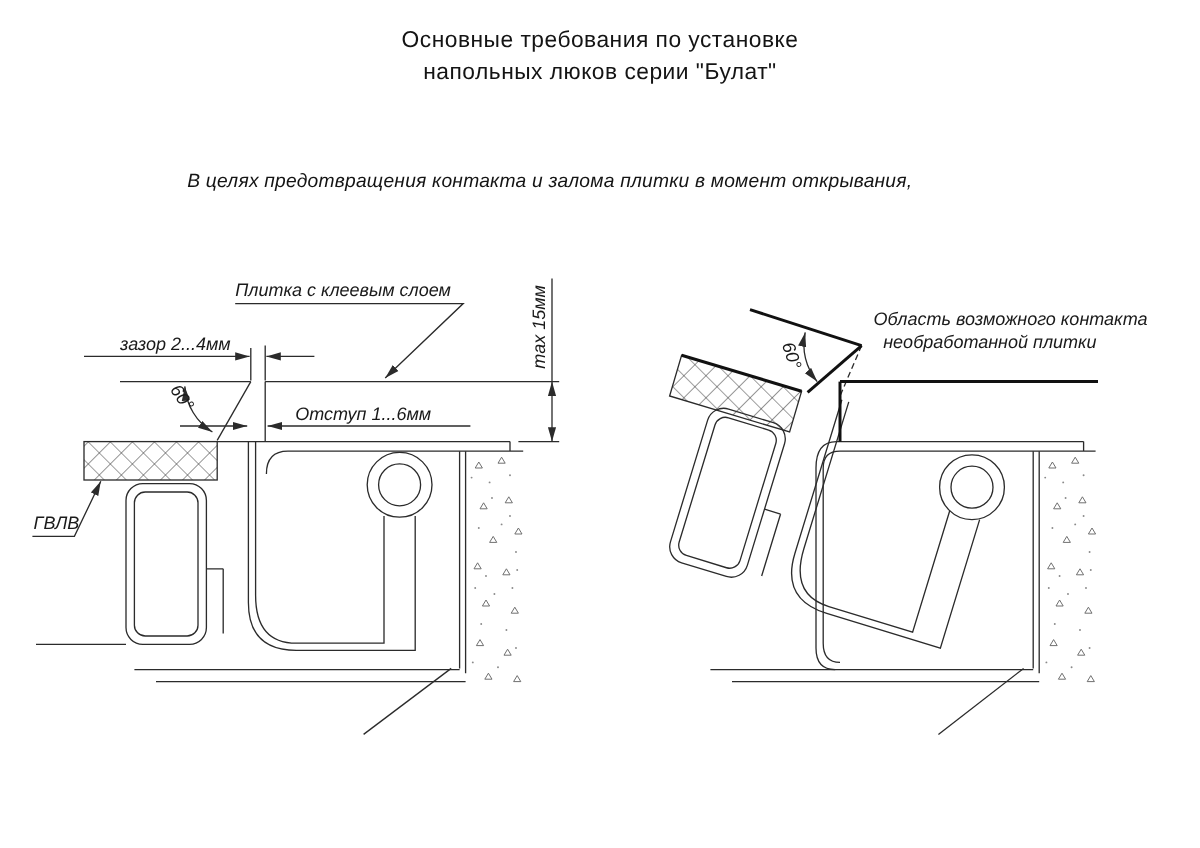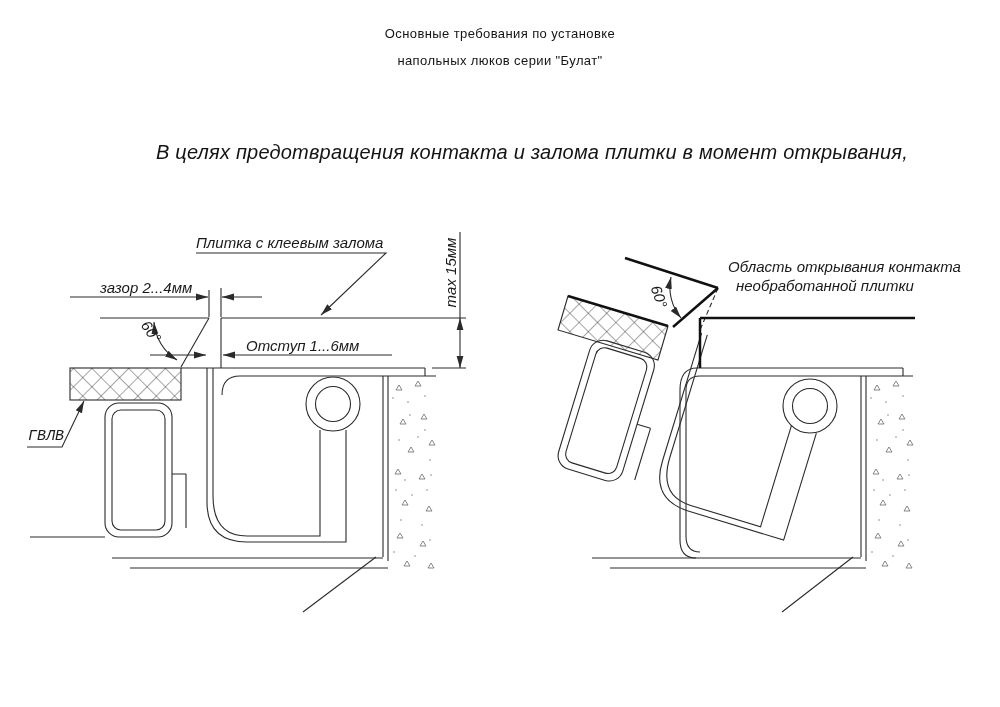--- a/index.html
+++ b/index.html
@@ -1,22 +1,22 @@
 <!DOCTYPE html>
 <html><head>
 <meta charset="utf-8">
 <style>
   html,body{margin:0;padding:0;background:#ffffff;}
   #stage{position:relative;width:1000px;height:707px;background:#fff;overflow:hidden;
          font-family:"Liberation Sans",sans-serif;color:#1a1a1a;}
   #drawing{position:absolute;left:0;top:0;}
   .lbl{position:absolute;font-style:italic;font-size:15px;white-space:nowrap;color:#1a1a1a;}
   .title{position:absolute;left:0;top:20px;width:100%;text-align:center;
-         font-size:13px;font-style:normal;letter-spacing:.4px;line-height:27px;color:#141414;}
-  .note{position:absolute;left:156px;top:141px;font-size:20px;font-style:italic;
+         font-size:19px;font-style:normal;letter-spacing:.4px;line-height:27px;color:#141414;}
+  .note{position:absolute;left:156px;top:141px;font-size:16px;font-style:italic;
         line-height:22px;letter-spacing:.2px;color:#141414;}
   .rot{transform-origin:center center;}
 </style>
 </head>
 <body>
 
 <div id="stage">
 
   <svg id="drawing" width="1000" height="707" viewBox="0 0 1000 707">
     <defs>
@@ -186,30 +186,30 @@
 
   <div class="title">
     <div>Основные требования по установке</div>
     <div>напольных люков серии "Булат"</div>
   </div>
 
   <div class="note">
     <div>В целях предотвращения контакта и залома плитки в момент открывания,</div>
   </div>
 
-  <div class="lbl" style="left:196px;top:234px;">Плитка с клеевым залома</div>
+  <div class="lbl" style="left:196px;top:234px;">Плитка с клеевым слоем</div>
 
   <div class="lbl" style="left:100px;top:279px;">зазор 2...4мм</div>
 
   <div class="lbl" style="left:246px;top:337px;">Отступ 1...6мм</div>
 
   <div class="lbl rot" style="left:405px;top:264px;width:90px;text-align:center;transform:rotate(-90deg);">max 15мм</div>
 
   <div class="lbl rot" style="left:140px;top:323px;transform:rotate(55deg);">60°</div>
 
-  <div class="lbl" style="left:28px;top:428px;font-family:Liberation Mono, monospace;">ГВЛВ</div>
+  <div class="lbl" style="left:28px;top:428px;">ГВЛВ</div>
 
   <div class="lbl rot" style="left:648px;top:288px;transform:rotate(72deg);">60°</div>
 
-  <div class="lbl" style="left:728px;top:258px;">Область открывания контакта</div>
+  <div class="lbl" style="left:728px;top:258px;">Область возможного контакта</div>
   <div class="lbl" style="left:736px;top:277px;">необработанной плитки</div>
 
 </div>
 
 </body></html>

